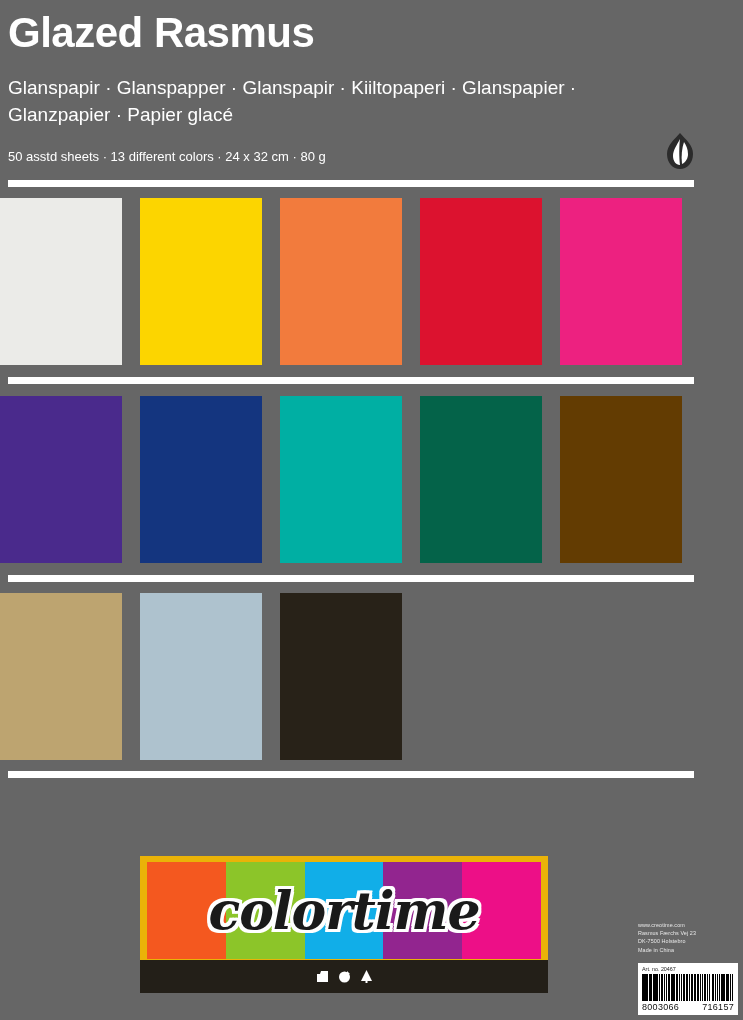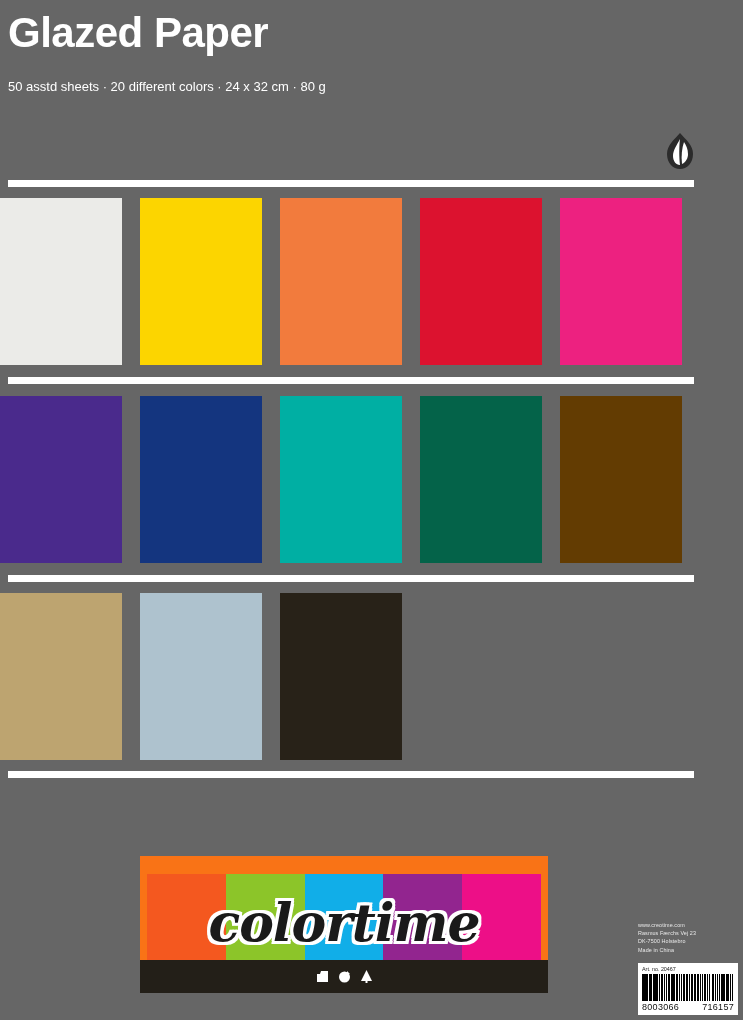--- a/index.html
+++ b/index.html
@@ -91,22 +91,22 @@
   }
   .swatch:first-child { margin-left: 0px; }
 
   
   .logo-block {
     position: absolute;
     left: 140px;
     top: 856px;
     width: 408px;
     height: 137px;
-    background: #f97316;
-    padding: 18px 7px 0 7px;
+    background: #eab308;
+    padding: 6px 7px 0 7px;
   }
 
   .logo-bands {
     position: relative;
     width: 394px;
     height: 97px;
     display: flex;
   }
   .band { flex: 1 1 0; height: 100%; }
 
@@ -195,22 +195,23 @@
     justify-content: space-between;
     width: 92px;
   }
 </style>
 </head>
 <body style="background: rgb(102, 102, 102);">
 
 <div class="package">
 
   <div class="header">
-    <div class="title">Glazed Paper</div>
-    <div class="specs">50 asstd sheets · 20 different colors · 24 x 32 cm · 80 g</div>
+    <div class="title">Glazed Rasmus</div>
+    <div class="subtitle">Glanspapir · Glanspapper · Glanspapir · Kiiltopaperi · Glanspapier · Glanzpapier · Papier glacé</div>
+    <div class="specs">50 asstd sheets · 13 different colors · 24 x 32 cm · 80 g</div>
   </div>
 
   <div class="brandmark">
     <svg viewBox="0 0 30 38" width="30" height="38" aria-hidden="true">
       <path d="M15 1 C9 8 2 13 2 22 C2 31 8 37 15 37 C22 37 28 31 28 22 C28 13 21 8 15 1 Z" fill="#2b2b2b"></path>
       <path d="M15 7 C12 13 8 18 8 24 C8 29 11 33 15 33 C14 26 14 14 15 7 Z" fill="#ffffff"></path>
       <path d="M19 10 C17 16 16 24 17 32 C21 30 23 26 23 22 C23 17 21 13 19 10 Z" fill="#ffffff"></path>
     </svg>
   </div>
 

